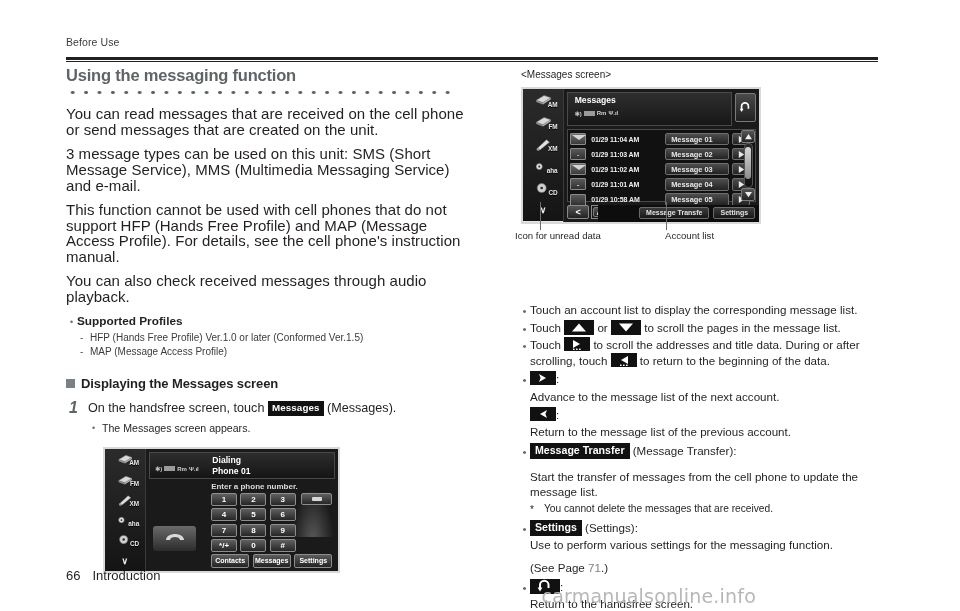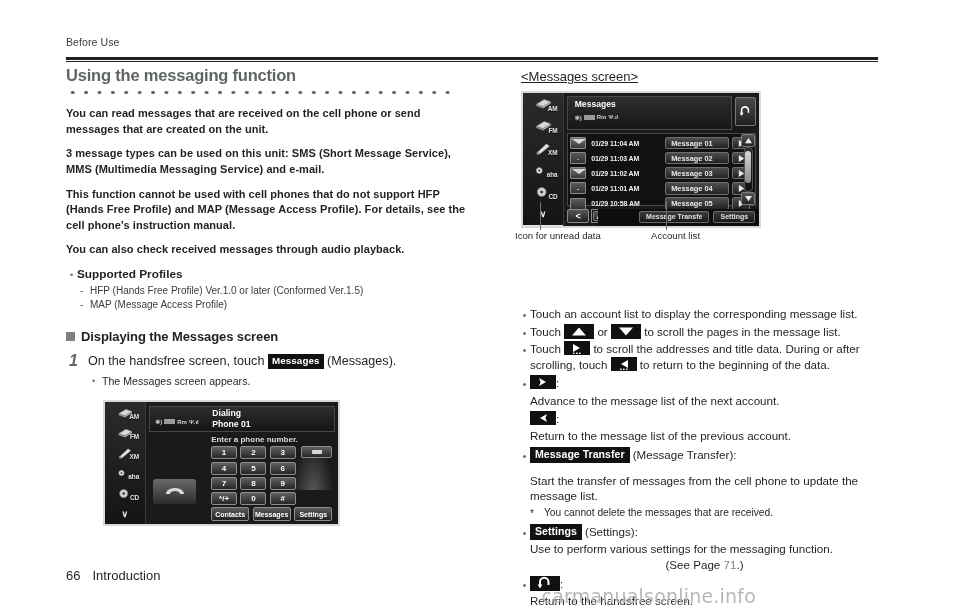--- a/index.html
+++ b/index.html
@@ -38,22 +38,22 @@
   }
   .dotrule {
     width: 388px; height: 5px; margin: 4px 0 11px 0;
     background-image: radial-gradient(circle, #5f6467 1.6px, rgba(0,0,0,0) 1.9px);
     background-size: 13.4px 5px; background-repeat: repeat-x;
     background-position: 0 center;
   }
 
   
   p.body {
-    font-size: 11px; line-height: 15.6px; margin: 0 0 9px 0;
-    color: #231f20; letter-spacing: .05px; font-weight: bold;
+    font-size: 15px; line-height: 15.6px; margin: 0 0 9px 0;
+    color: #231f20; letter-spacing: .05px;
   }
   .bullet-row { display: flex; margin: 0 0 1px 0; }
   .bullet-dot {
     width: 11px; flex: 0 0 11px; text-align: center;
     font-size: 11.6px; line-height: 15.6px; color: #6d6e71; padding-top: 1px;
   }
   .bullet-dot.sm { font-size: 9px; }
   .bullet-txt { font-size: 11.6px; line-height: 15.6px; color: #231f20; flex: 1 1 auto; }
   .bullet-txt.bold { font-weight: bold; font-size: 11.8px; }
 
@@ -471,21 +471,21 @@
           <div class="bb">Contacts</div>
           <div class="bb">Messages</div>
           <div class="bb">Settings</div>
         </div>
       </div>
     </div>
   </div>
 
   <div class="col-right">
 
-    <div style="font-size:13px;color:#231f20;margin:6px 0 7px 2px;text-decoration:underline;">&lt;Messages screen&gt;</div>
+    <div style="font-size:10px;color:#231f20;margin:6px 0 7px 2px;">&lt;Messages screen&gt;</div>
 
     <div class="device" style="width: 240px; height: 137px; margin-left: 2px;">
 
       <div class="dev-side">
         <div class="side-item">
           <svg class="side-glyph" viewBox="0 0 30 22">
             <path d="M3 12 L16 4 L27 8 L14 16 Z" fill="#d9d9d9" stroke="#777" stroke-width="1"></path>
             <path d="M3 12 L3 15 L14 19 L14 16 Z" fill="#8f8f8f"></path>
             <path d="M14 16 L27 8 L27 11 L14 19 Z" fill="#b0b0b0"></path>
           </svg>
@@ -630,21 +630,21 @@
         <div class="bottom-bar">
           <div class="bb-btn">Message Transfe</div>
           <div class="bb-btn">Settings</div>
         </div>
       </div>
     </div>
 
     <div class="callout-line" style="left:21px; top:139px; height:28px;"></div>
     <div class="callout-line" style="left:147px; top:139px; height:28px;"></div>
     <div class="callout-lbl" style="left:-4px; top:167px;">Icon for unread data</div>
-    <div class="callout-lbl" style="left:132px; top:167px;">Account list</div>
+    <div class="callout-lbl" style="left:146px; top:167px;">Account list</div>
 
     <div style="margin-top:78px;">
 
       <div class="bullet-row">
         <div class="bullet-dot">•</div>
         <div class="bullet-txt">Touch an account list to display the corresponding message list.</div>
       </div>
 
       <div class="bullet-row">
         <div class="bullet-dot">•</div>
@@ -700,21 +700,21 @@
             <div style="font-size:10.2px;line-height:14px;">You cannot delete the messages that are received.</div>
           </div>
         </div>
       </div>
 
       <div class="bullet-row" style="margin-top:2px;">
         <div class="bullet-dot">•</div>
         <div class="bullet-txt">
           <span class="chip-lg">Settings</span><span> (Settings):</span>
           <div style="margin-top:1px;">Use to perform various settings for the messaging function.</div>
-          <div style="margin-top:1px;text-align:center;">
+          <div style="margin-top:8px;">
             <span>(See Page </span><span style="color:#7b8084;">71</span><span>.)</span>
           </div>
         </div>
       </div>
 
       <div class="bullet-row" style="margin-top:3px;">
         <div class="bullet-dot">•</div>
         <div class="bullet-txt">
           <span class="chip-ico" style="width:30px;height:15px;vertical-align:-3px;"><svg width="30" height="15" viewBox="0 0 30 15">
                 <path d="M10 11 L10 6 A3.4 3.4 0 0 1 18.5 6 L18.5 9" stroke="#fff" stroke-width="2" fill="none"></path>

